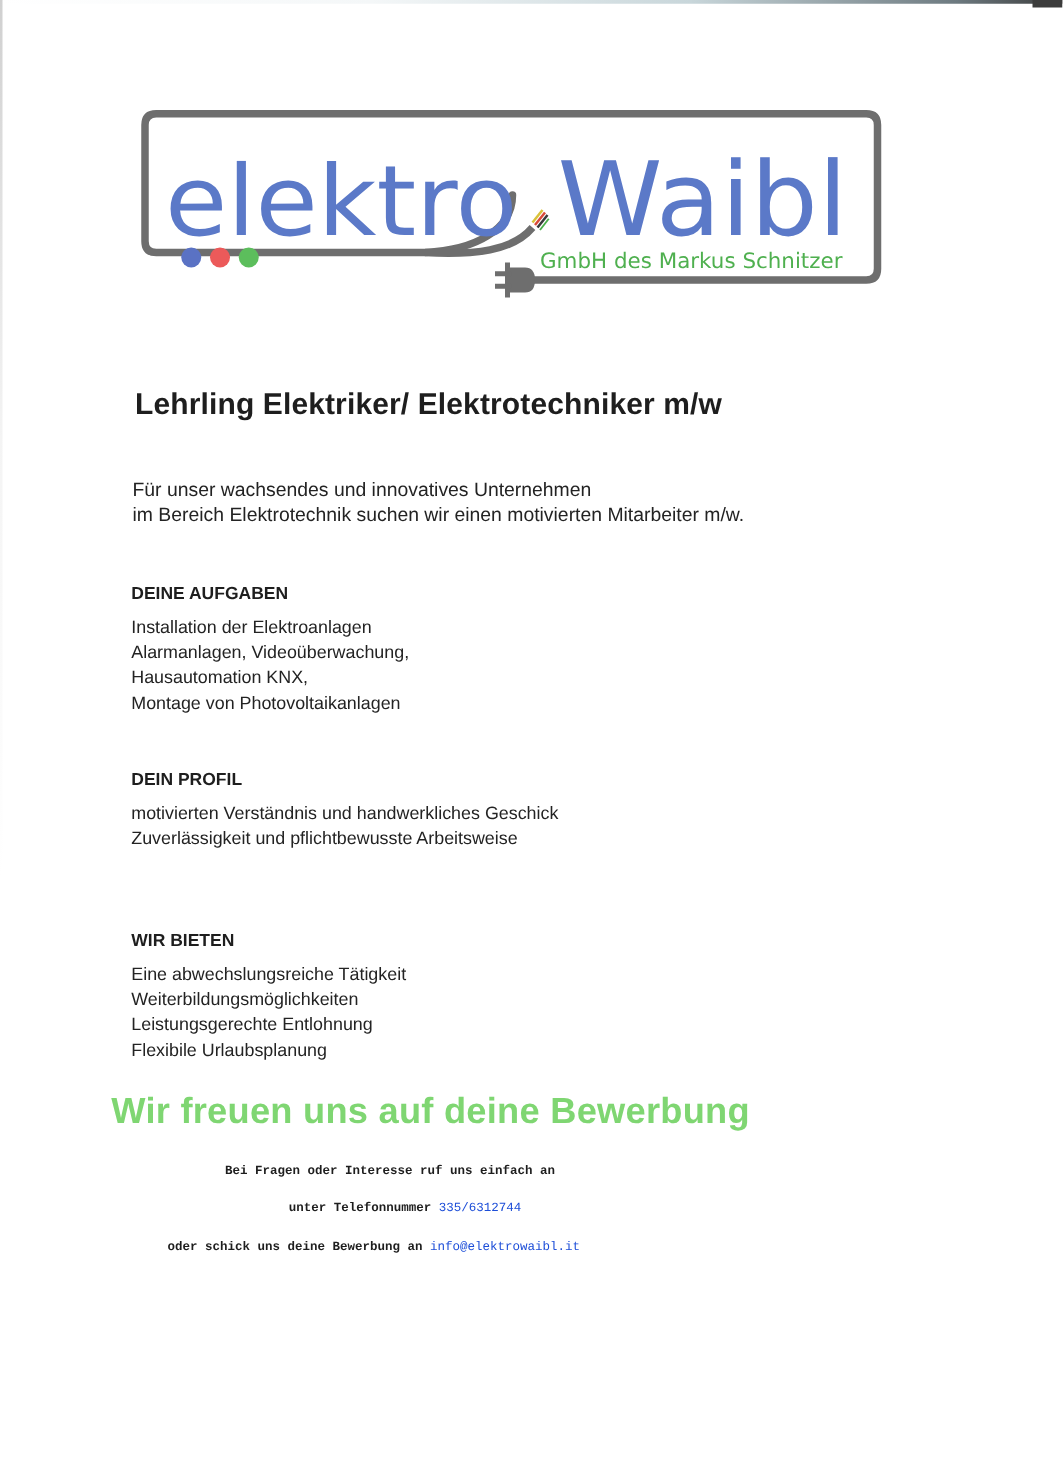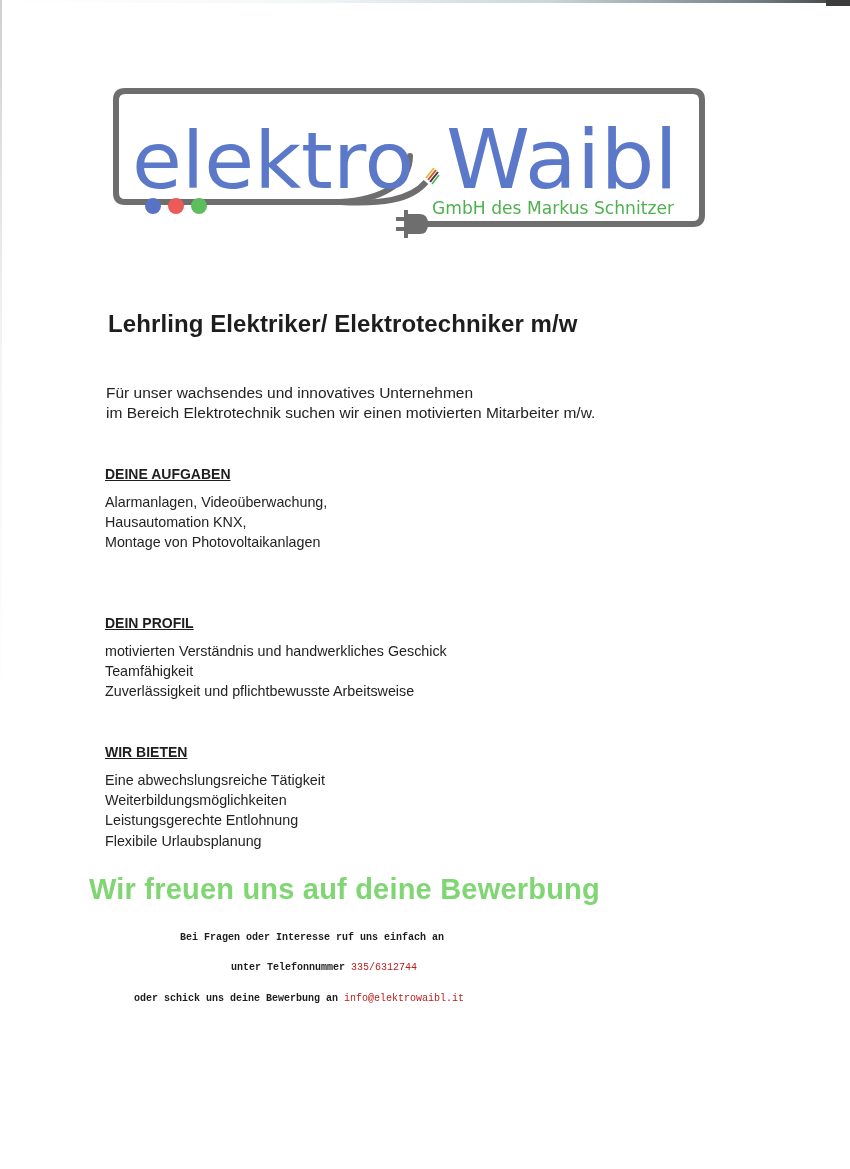--- a/index.html
+++ b/index.html
@@ -67,21 +67,20 @@
       position: absolute;
       left: 105px;
       white-space: nowrap;
     }
     .section-heading {
       font-size: 14px;
       font-weight: bold;
       color: #1e1e1e;
       margin: 0 0 9px 0;
       line-height: 18px;
-      text-decoration: underline;
     }
     .section-list {
       list-style: none;
       margin: 0;
       padding: 0;
       font-size: 14.3px;
       line-height: 20.2px;
       color: #232323;
     }
     .cta {
@@ -96,21 +95,21 @@
     }
     .contact-line {
       position: absolute;
       font-size: 10px;
       font-weight: bold;
       color: #1e1e1e;
       white-space: nowrap;
       font-family: Liberation Mono, monospace;
     }
     .contact-link {
-      color: #b91c1c;
+      color: #1d4ed8;
       font-weight: normal;
       text-decoration: none;
     }
   </style>
 </head>
 <body>
 
 <div class="scan-top"></div>
 <div class="scan-corner"></div>
 <div class="scan-left"></div>
@@ -150,31 +149,31 @@
 <div class="title">Lehrling Elektriker/ Elektrotechniker m/w</div>
 
 <div class="intro">
   <div>Für unser wachsendes und innovatives Unternehmen</div>
   <div>im Bereich Elektrotechnik suchen wir einen motivierten Mitarbeiter m/w.</div>
 </div>
 
 <div class="section" style="top:465px;">
   <div class="section-heading">DEINE AUFGABEN</div>
   <ul class="section-list">
+    <li>Installation der Elektroanlagen</li>
     <li>Alarmanlagen, Videoüberwachung,</li>
     <li>Hausautomation KNX,</li>
     <li>Montage von Photovoltaikanlagen</li>
   </ul>
 </div>
 
 <div class="section" style="top:614px;">
   <div class="section-heading">DEIN PROFIL</div>
   <ul class="section-list">
     <li>motivierten Verständnis und handwerkliches Geschick</li>
-    <li>Teamfähigkeit</li>
     <li>Zuverlässigkeit und pflichtbewusste Arbeitsweise</li>
   </ul>
 </div>
 
 <div class="section" style="top:743px;">
   <div class="section-heading">WIR BIETEN</div>
   <ul class="section-list">
     <li>Eine abwechslungsreiche Tätigkeit</li>
     <li>Weiterbildungsmöglichkeiten</li>
     <li>Leistungsgerechte Entlohnung</li>

